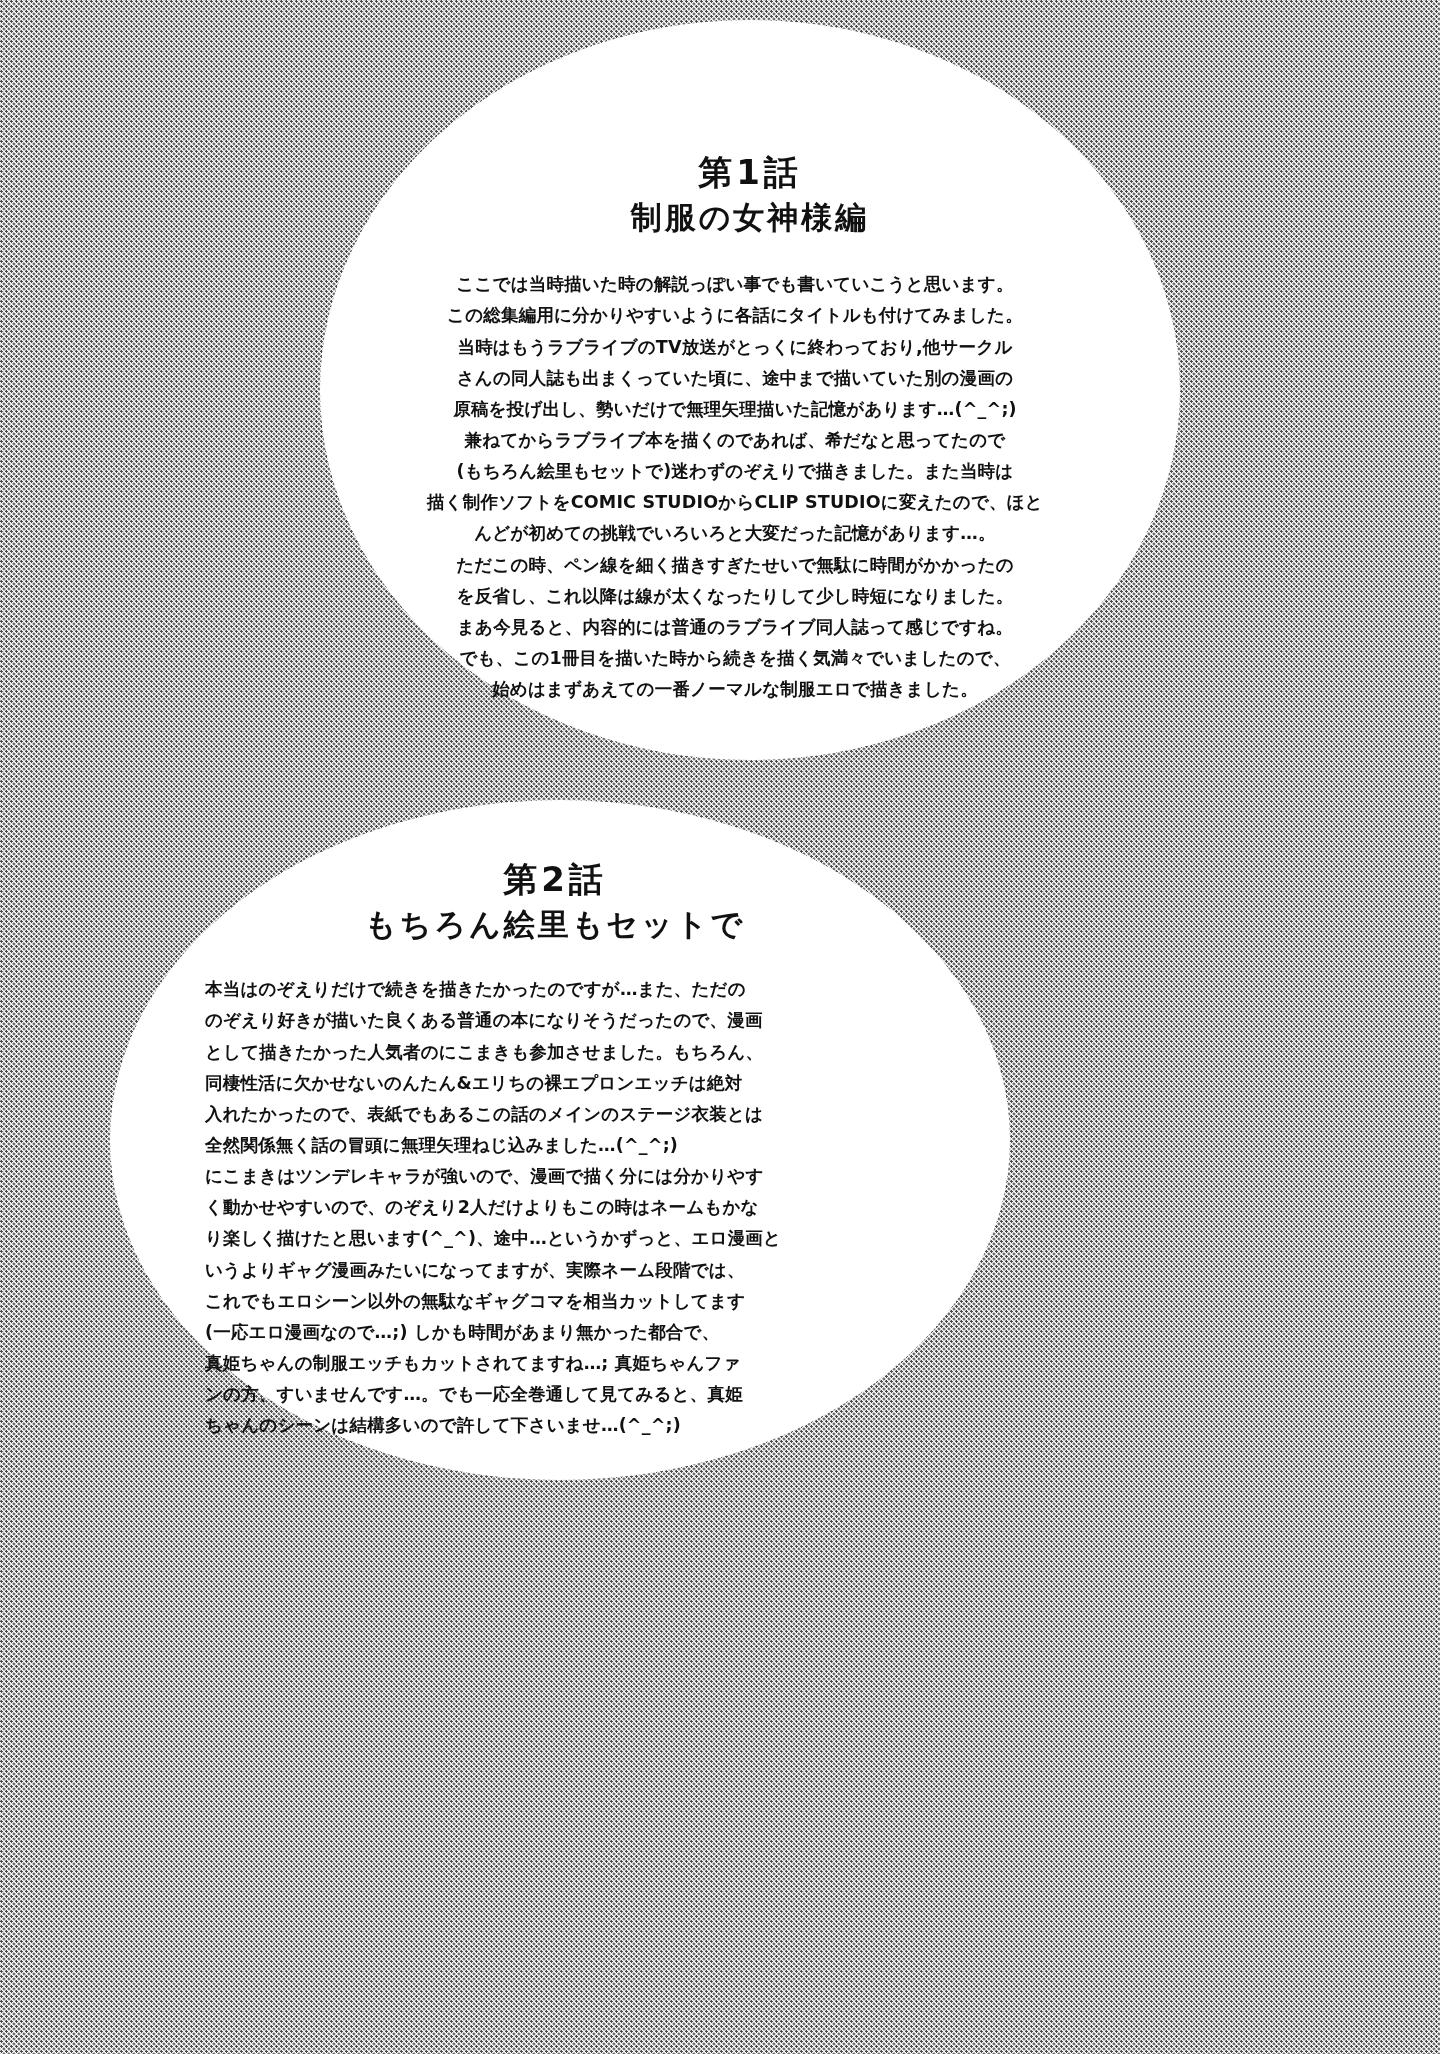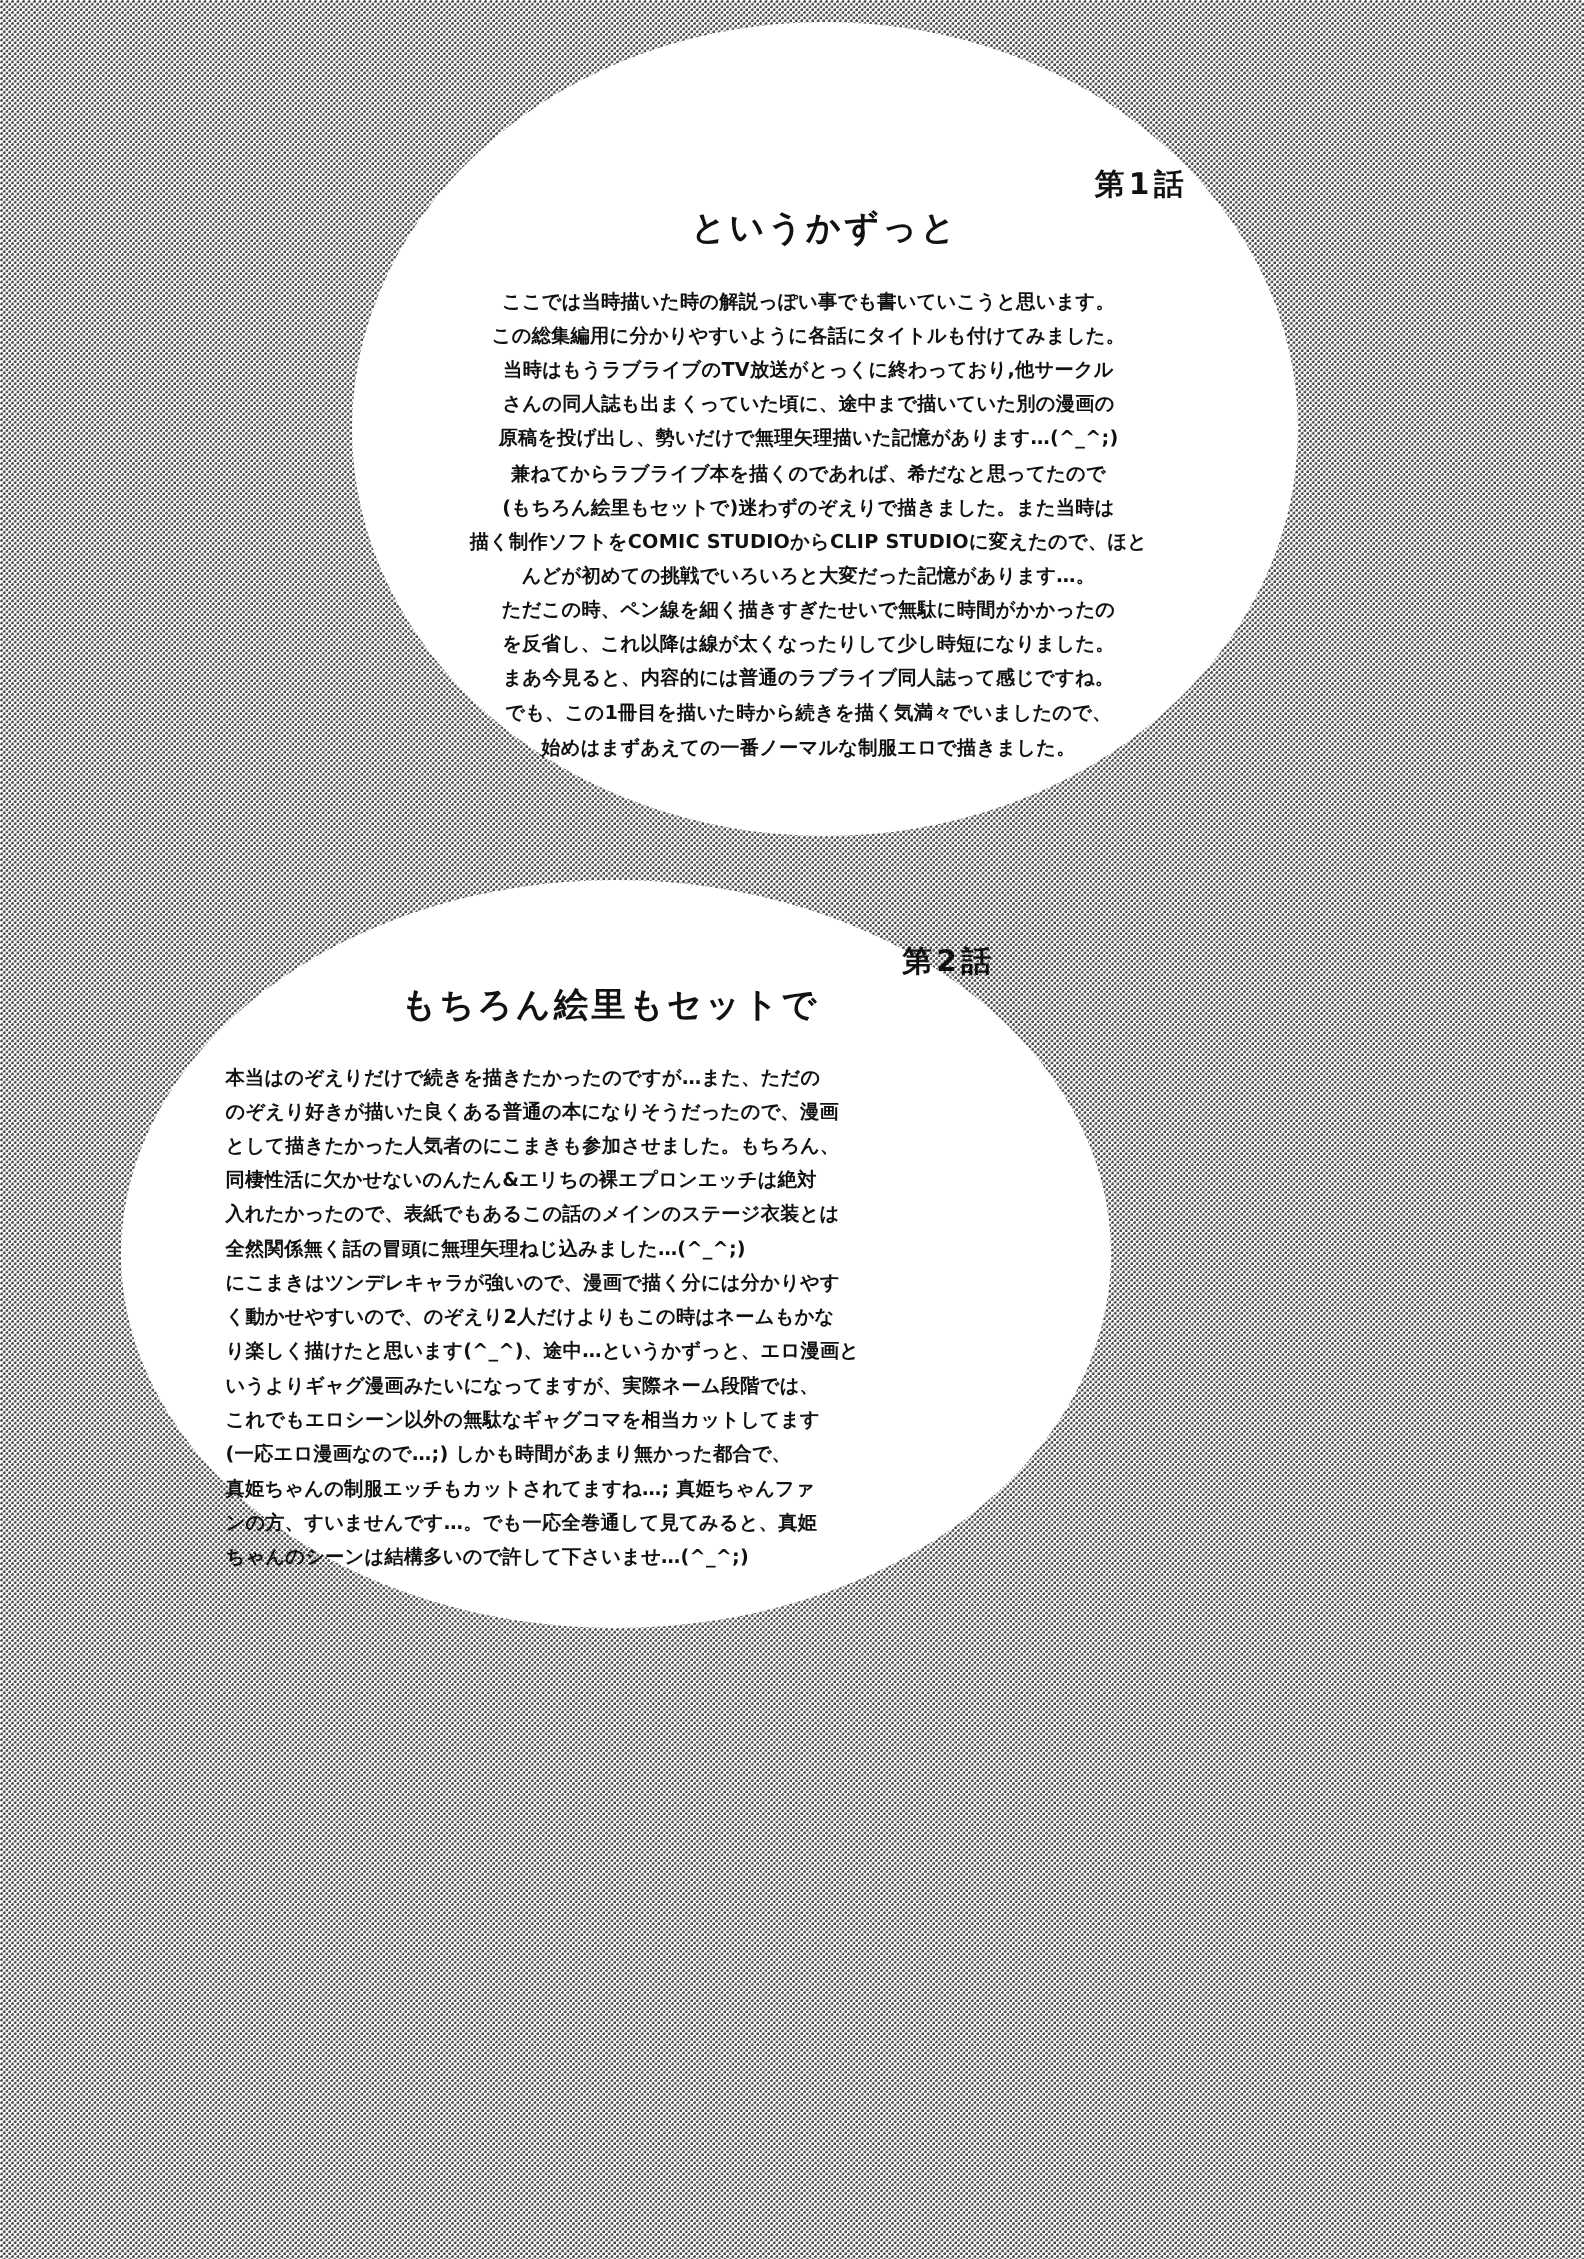--- a/index.html
+++ b/index.html
@@ -37,24 +37,23 @@
     position: absolute;
     color: #111111;
   }
 
   .sec-title {
     text-align: center;
     font-weight: 700;
     letter-spacing: 2px;
   }
   .sec-title .line1 {
-    font-size: 27px;
+    font-size: 34px;
     line-height: 1.35;
     letter-spacing: 4px;
-    text-align: right;
   }
   .sec-title .line2 {
     font-size: 31px;
     line-height: 1.4;
     letter-spacing: 3px;
   }
 
   .sec-body {
     font-size: 17.5px;
     line-height: 1.78;
@@ -117,21 +116,21 @@
 <div class="page">
   <div class="white-blob blob-1"></div>
   <div class="white-blob blob-1b"></div>
   <div class="white-blob blob-2"></div>
   <div class="white-blob blob-2b"></div>
 </div>
 
 <div class="section" id="section-1">
   <div class="sec-title">
     <div class="line1">第1話</div>
-    <div class="line2">というかずっと</div>
+    <div class="line2">制服の女神様編</div>
   </div>
   <div class="sec-body">ここでは当時描いた時の解説っぽい事でも書いていこうと思います。
 この総集編用に分かりやすいように各話にタイトルも付けてみました。
 当時はもうラブライブのTV放送がとっくに終わっており,他サークル
 さんの同人誌も出まくっていた頃に、途中まで描いていた別の漫画の
 原稿を投げ出し、勢いだけで無理矢理描いた記憶があります…(^_^;)
 兼ねてからラブライブ本を描くのであれば、希だなと思ってたので
 (もちろん絵里もセットで)迷わずのぞえりで描きました。また当時は
 描く制作ソフトをCOMIC STUDIOからCLIP STUDIOに変えたので、ほと
 んどが初めての挑戦でいろいろと大変だった記憶があります…。

